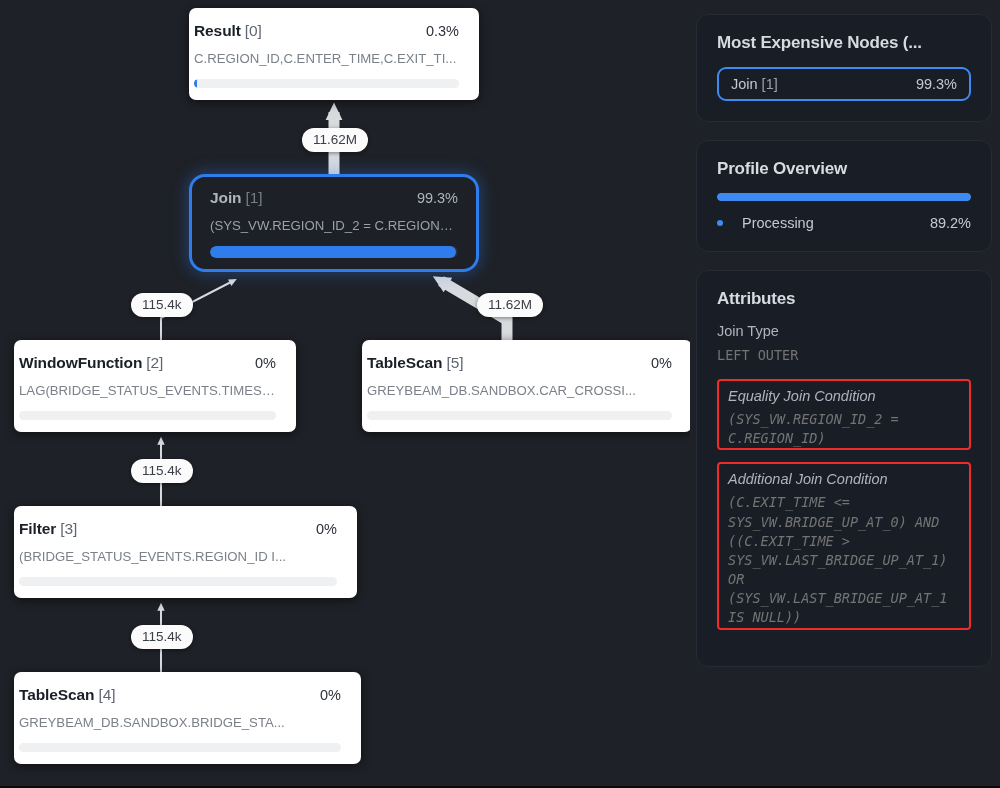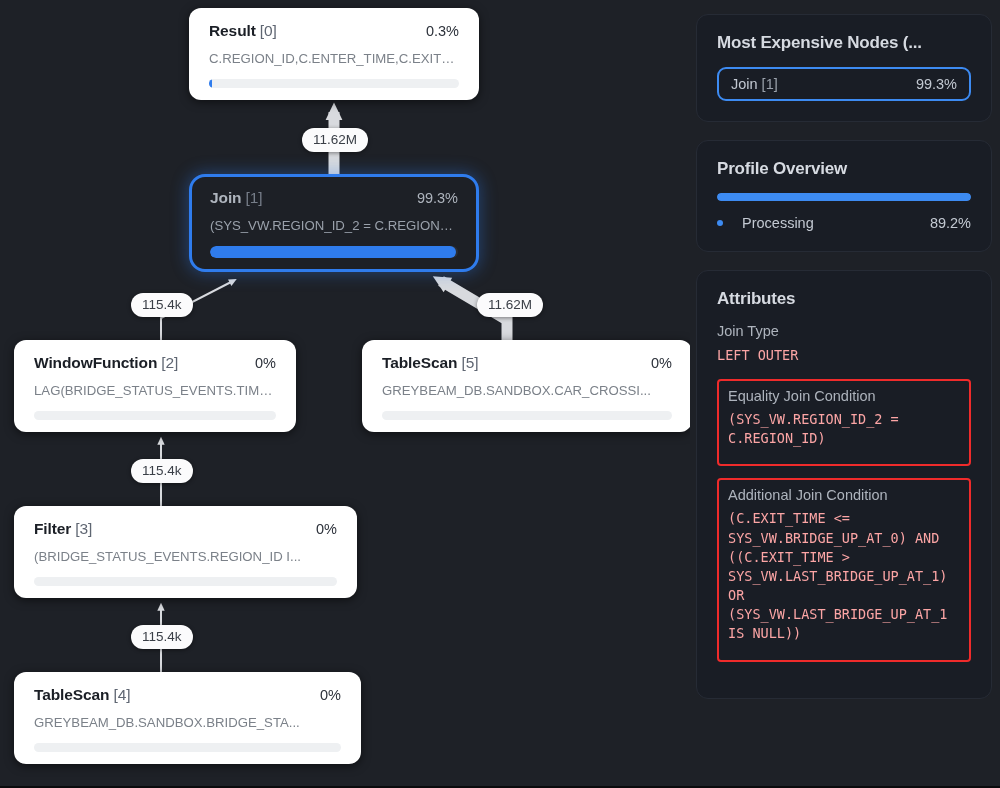--- a/index.html
+++ b/index.html
@@ -37,22 +37,22 @@
     width: 690px;
     height: 782px;
     pointer-events: none;
   }
 
   
   .node {
     position: absolute;
     box-sizing: border-box;
     background: #ffffff;
-    border-radius: 12px;
-    padding: 14px 20px 12px 20px;
+    border-radius: 7px;
+    padding: 14px 20px 12px 5px;
     box-shadow: 0 2px 10px rgba(0,0,0,0.55);
   }
   .node-head {
     display: flex;
     align-items: baseline;
     justify-content: space-between;
     white-space: nowrap;
   }
   .node-title {
     font-size: 15.5px;
@@ -188,31 +188,32 @@
 
   
   .attr-key {
     font-size: 14.5px;
     color: #aeb4bd;
     margin-bottom: 7px;
   }
   .attr-val {
     font-family: "DejaVu Sans Mono", monospace;
     font-size: 13.5px;
-    color: #fca5a5;
+    color: #737373;
     line-height: 1.42;
     white-space: pre-wrap;
     word-break: break-word;
   }
   .attr-block { margin-bottom: 14px; }
   .attr-block.boxed {
     border: 2px solid #ef2b2b;
     border-radius: 4px;
-    padding: 7px 9px 16px 9px;
+    padding: 7px 9px 0 9px;
     margin-bottom: 12px;
+    font-style: italic;
   }
   .attr-block.boxed .attr-key { margin-bottom: 6px; }
 </style>
 </head>
 <body>
 
 <div id="app">
 
   <div id="canvas">
 

